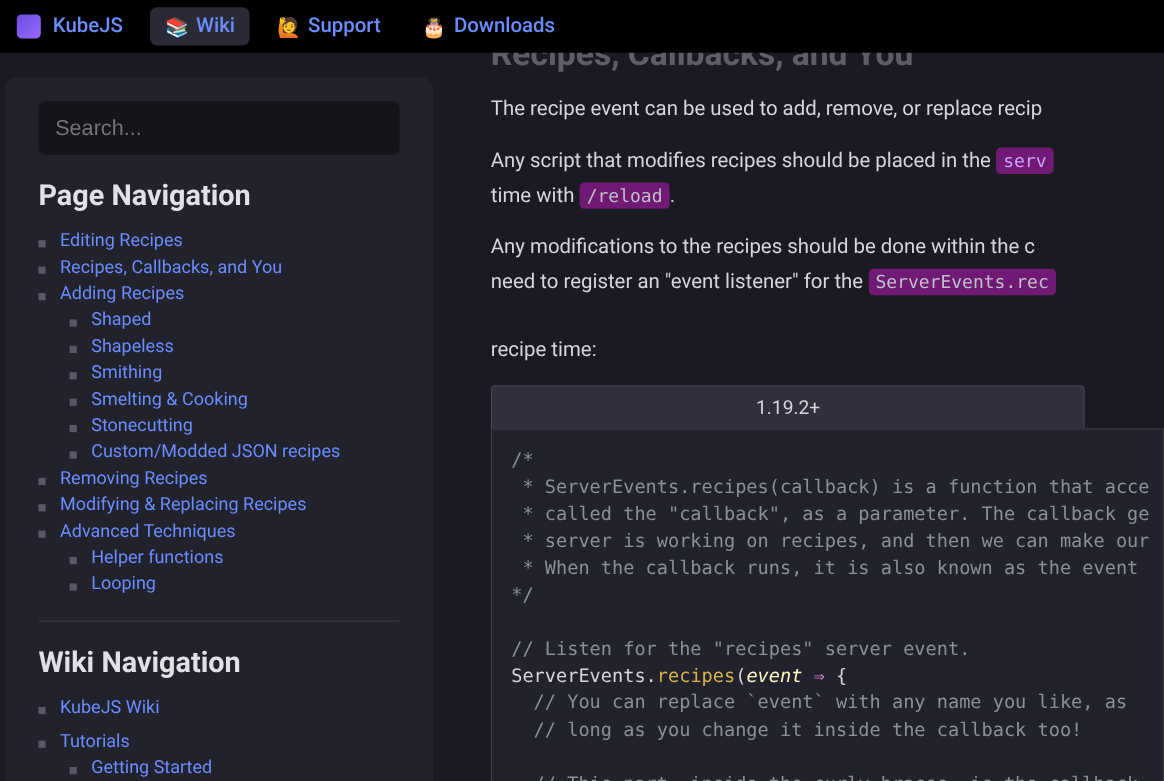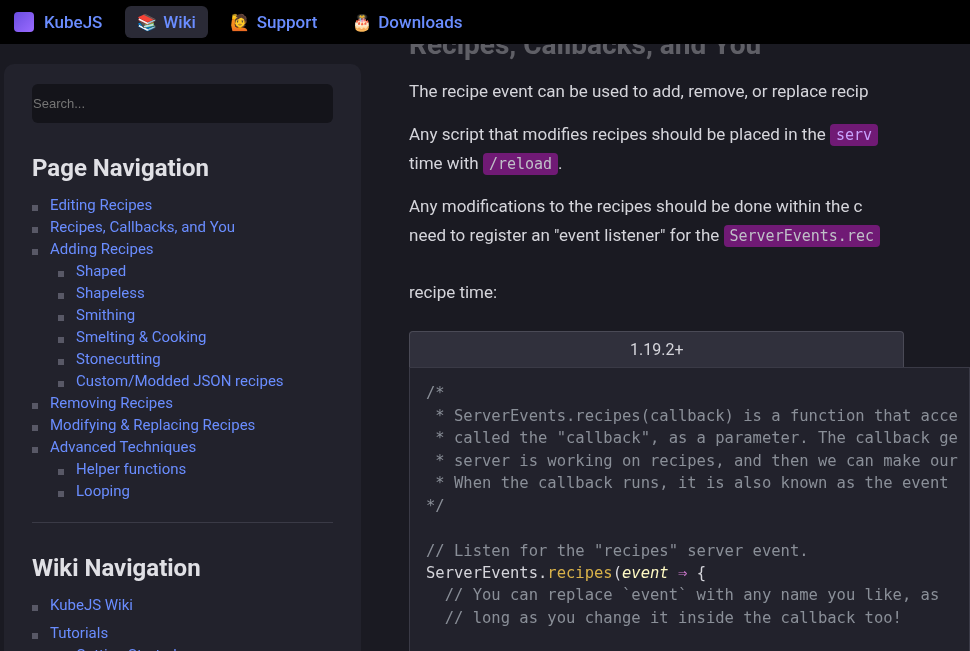--- a/index.html
+++ b/index.html
@@ -53,30 +53,30 @@
   .sidebar-inner {
     background: #22222c;
     border-radius: 10px;
     padding: 20px 28px;
   }
   .search {
     width: 100%;
     background: #14141a;
     border: none;
     border-radius: 6px;
-    padding: 12px 1px;
+    padding: 12px 14px;
     color: #aaa;
-    font-size: 13px;
+    font-size: 18px;
     outline: none;
   }
   .side-h2 {
     font-size: 24px;
     font-weight: 700;
     color: #e0e0e5;
-    margin: 31px 0 14px 0;
+    margin: 20px 0 14px 0;
   }
   ul.navlist { list-style: none; padding-left: 0; }
   ul.navlist li {
     position: relative;
     padding-left: 18px;
     margin: 4px 0;
   }
   ul.navlist li::before {
     content: "";
     position: absolute;
@@ -137,21 +137,20 @@
   }
   .codetab {
     background: #30303c;
     border: 1px solid #4a4a56;
     border-bottom: none;
     padding: 8px 220px 8px 220px;
     font-size: 16px;
     color: #d5d5db;
     border-radius: 4px 4px 0 0;
     text-align:center;
-    margin-top:10px;
   }
   .codebody {
     background: #22222c;
     border: 1px solid #3a3a46;
     padding: 14px 16px;
     font-family: "SFMono-Regular", Consolas, monospace;
     font-size: 15.5px;
     line-height: 1.45;
     white-space: pre;
     color: #9aa0a6;

